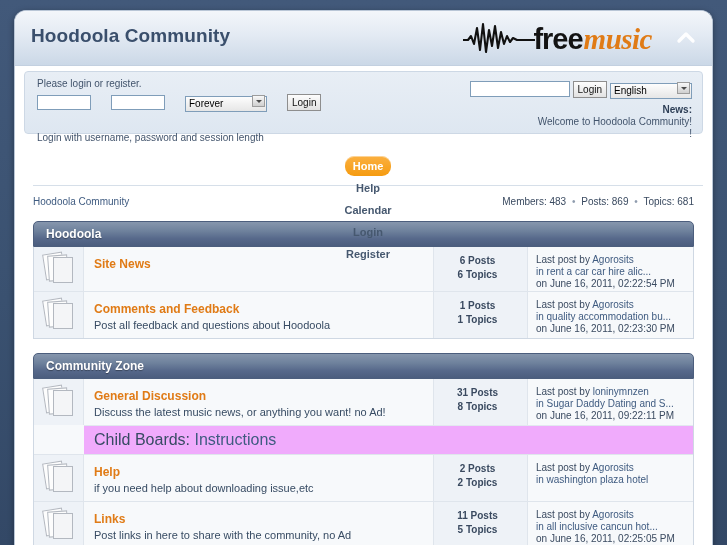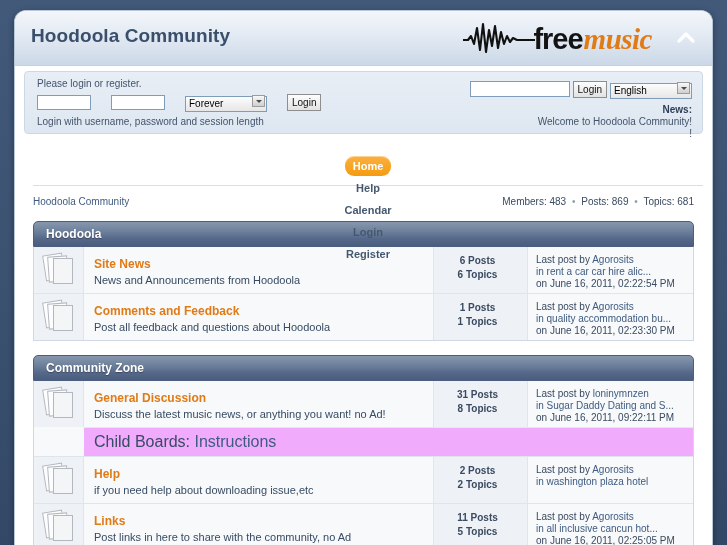--- a/index.html
+++ b/index.html
@@ -106,21 +106,21 @@
     border-left:3px solid transparent;border-right:3px solid transparent;
     border-top:3px solid #4a4a4a;
   }
   .winbtn {
     height: 17px; font-size: 10px; padding: 0 4px;
     border: 1px solid #8e8e8e;
     background: linear-gradient(180deg,#fdfdfd,#e2e2e2);
     color:#111; cursor: pointer;
     font-family: "Liberation Sans", sans-serif;
   }
-  #login-hint { margin-top: 4px; }
+  #login-hint { margin-top: 20px; }
 
   #search-block { position:absolute; right:10px; top:8px; display:flex; align-items:center; gap:3px;}
   #search-block input[type=text] {
     width: 100px; height: 16px; font-size:10px;
     border: 1px solid #7f9db9; background:#fff; padding:0 2px;
     font-family: "Liberation Sans", sans-serif;
   }
   #news-block {
     position:absolute; right:10px; top:32px;
     text-align: right; width: 360px;
@@ -323,21 +323,20 @@
       <div class="boardrow">
         <div class="col-icon">
           <div class="board-icon">
             <div class="p p1"></div>
               <div class="p p2"></div>
               <div class="p p3"></div>
           </div>
         </div>
         <div class="col-info">
           <span class="board-name">Site News</span>
-          <div class="board-desc">News and Announcements from Hoodoola</div>
         </div>
         <div class="col-stats">
           <div>6 Posts</div>
           <div>6 Topics</div>
         </div>
         <div class="col-last">
           <div>
             <span>Last post by</span>
             <span class="lastlink">Agorosits</span>
           </div>

